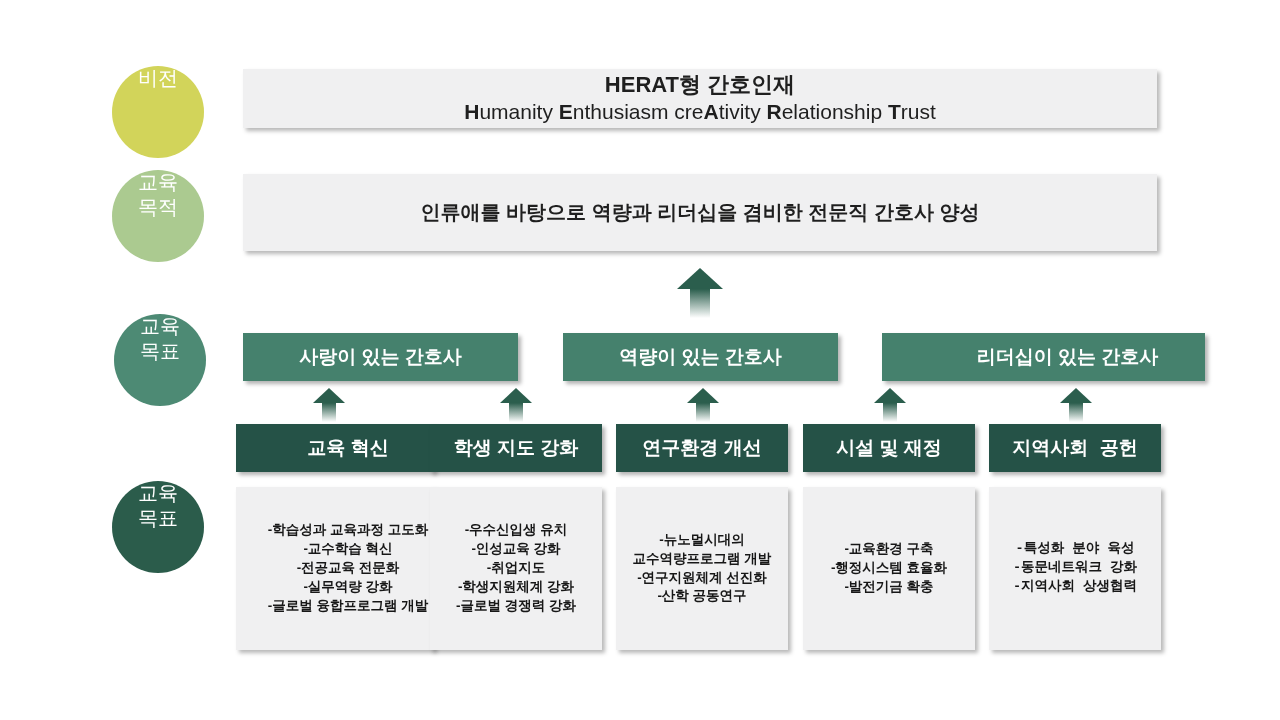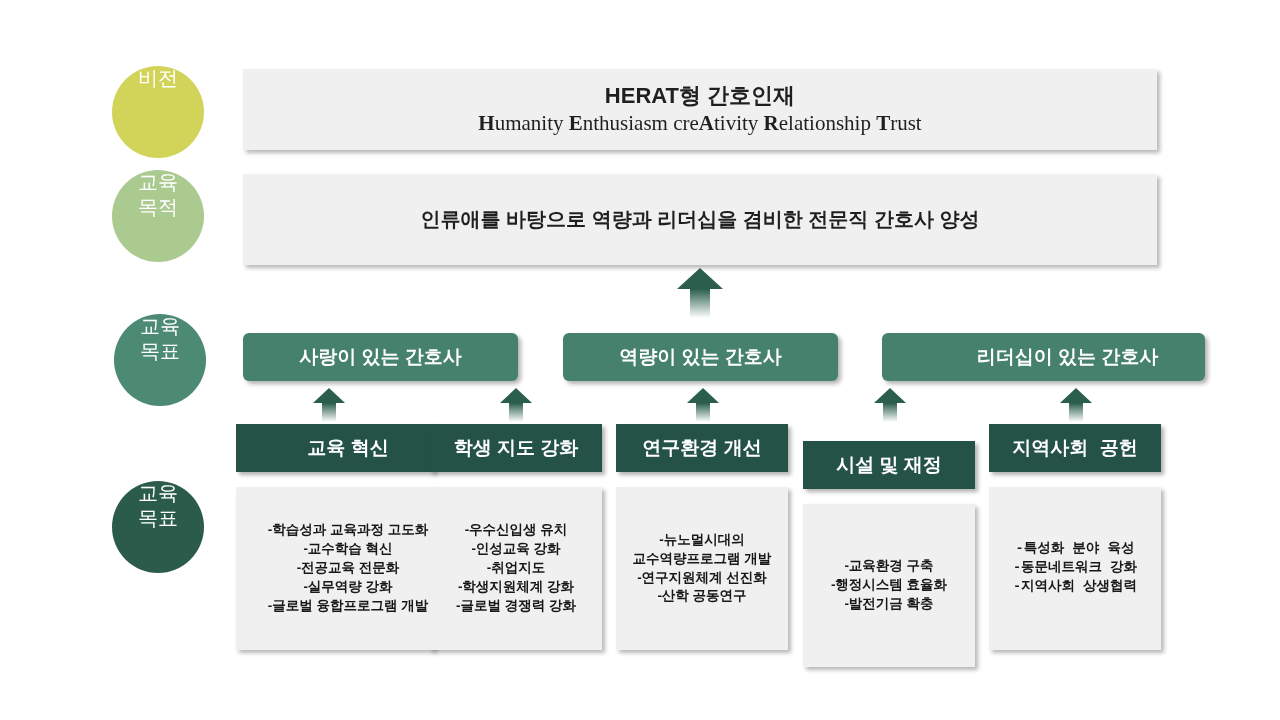--- a/index.html
+++ b/index.html
@@ -22,24 +22,24 @@
   .circle-task    { left: 112px; top: 481px; background: var(--task-circle, #2b5c4b); }
 
   
   .band {
     position: absolute; left: 243px; width: 914px;
     background: var(--gray-box, #f0f0f1);
     box-shadow: 3px 3px 4px rgba(0,0,0,0.28);
     display: flex; flex-direction: column; align-items: center; justify-content: center;
     text-align: center;
   }
-  .band-vision  { top: 69px;  height: 81px; }
-  .band-purpose { top: 174px; height: 91px; }
+  .band-vision  { top: 69px;  height: 59px; }
+  .band-purpose { top: 174px; height: 77px; }
   .band-title    { font-size: 22px; font-weight: bold; line-height: 1.2; }
-  .band-subtitle { font-size: 21px; line-height: 1.25; font-family: Liberation Serif, serif; }
+  .band-subtitle { font-size: 21px; line-height: 1.25; }
   .band-subtitle .b { font-weight: bold; }
   .band-text     { font-size: 20px; font-weight: bold; }
 
   
   .arrow { position: absolute; }
   .arrow .head {
     width: 0; height: 0; margin: 0 auto;
     border-left: 23px solid transparent; border-right: 23px solid transparent;
     border-bottom: 21px solid var(--arrow, #2b5e4d);
   }
@@ -56,42 +56,42 @@
   .arrow-small .stem { width: 14px; height: 19px; }
   .arrow-s1 { left: 313px; } .arrow-s2 { left: 500px; } .arrow-s3 { left: 687px; }
   .arrow-s4 { left: 874px; } .arrow-s5 { left: 1060px; }
 
   
   .mid-box {
     position: absolute; top: 333px; width: 275px; height: 48px;
     background: var(--mid-box, #45816d);
     box-shadow: 3px 3px 4px rgba(0,0,0,0.3);
     color: #ffffff; font-weight: bold; font-size: 19px;
-    display: flex; align-items: center; justify-content: center; text-align: center; border-radius: 6px;
+    display: flex; align-items: center; justify-content: center; text-align: center;
   }
   .mid-1 { left: 243px; } .mid-2 { left: 563px; } .mid-3 { left: 882px; padding-left: 48px; }
 
   
   .task-header {
     position: absolute; top: 424px; width: 172px; height: 48px;
     background: var(--dark-box, #255247);
     box-shadow: 3px 3px 4px rgba(0,0,0,0.3);
     color: #ffffff; font-weight: bold; font-size: 19px;
     display: flex; align-items: center; justify-content: center; text-align: center;
   }
   
   .task-list {
     position: absolute; top: 487px; width: 172px; height: 163px;
     background: var(--gray-box, #f0f0f1);
     box-shadow: 3px 3px 4px rgba(0,0,0,0.28);
     display: flex; flex-direction: column; align-items: center; justify-content: center;
     text-align: center;
   }
   .col-1 { left: 236px; padding-left: 26px; } .col-2 { left: 430px; } .col-3 { left: 616px; }
-  .col-4 { left: 803px; margin-top: 17px; } .col-5 { left: 989px; font-family: Liberation Mono, monospace; }
+  .col-4 { left: 803px; } .col-5 { left: 989px; font-family: Liberation Mono, monospace; }
   .task-item {
     font-size: 13.5px; font-weight: bold; line-height: 1.4;
     white-space: pre-line; color: #171717;
   }
 </style>
 </head>
 <body>
 
 <div class="circle circle-vision">
   <span>비전</span>

